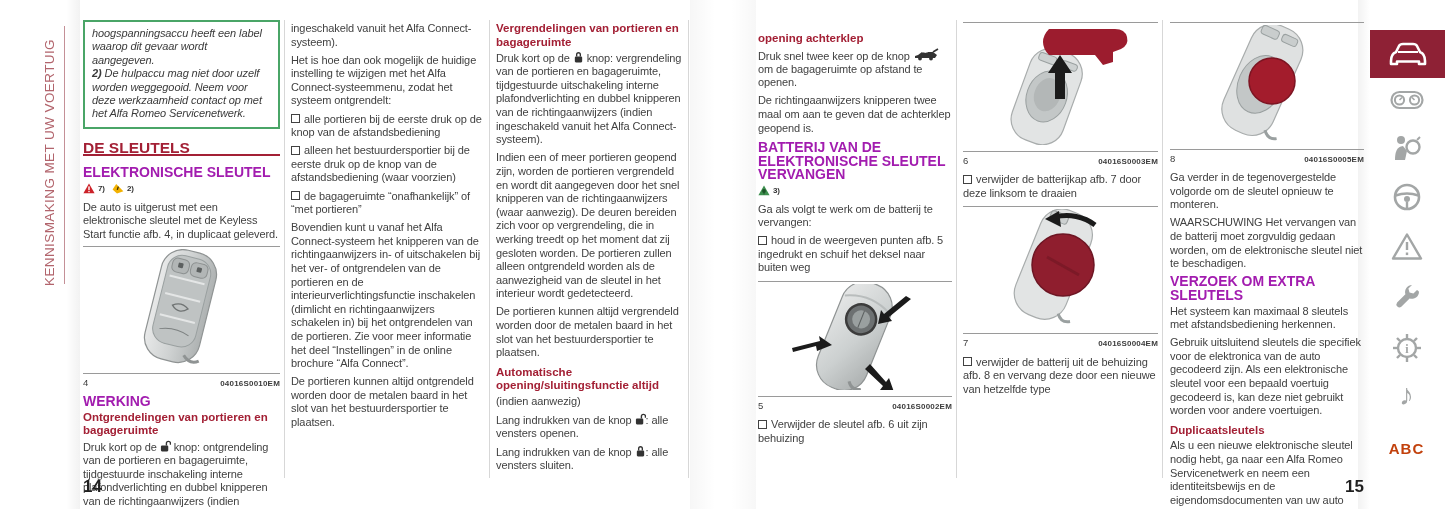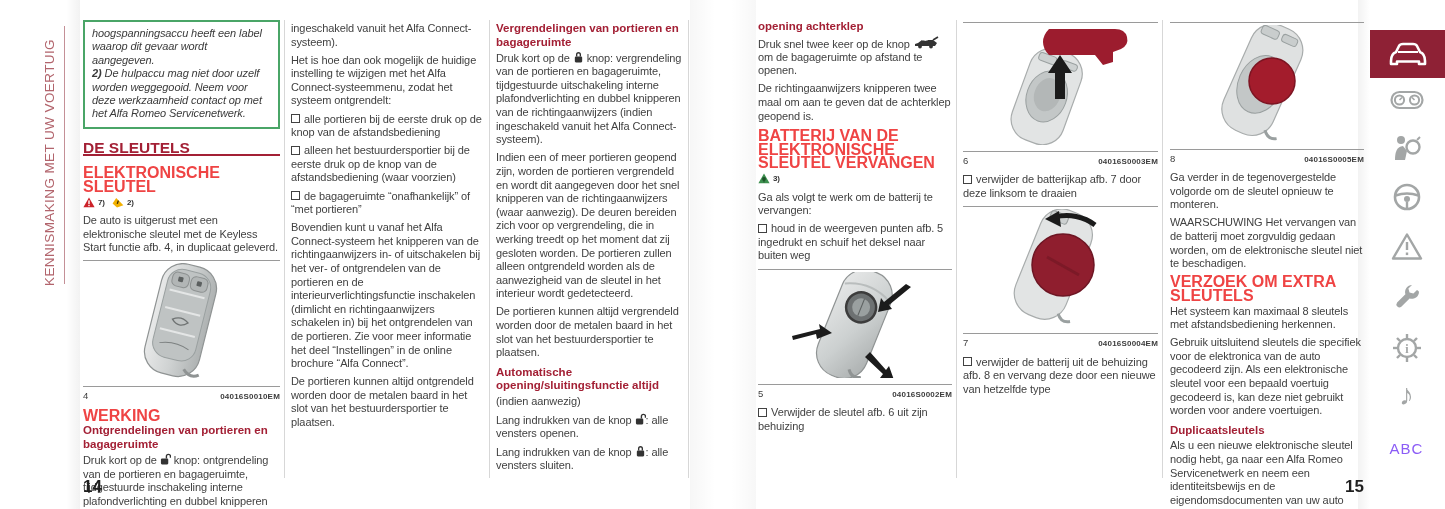--- a/index.html
+++ b/index.html
@@ -16,21 +16,21 @@
     background:linear-gradient(to right,rgba(0,0,0,.035),rgba(0,0,0,0) 38%,rgba(0,0,0,0) 62%,rgba(0,0,0,.03));}
   .page-edge-r{position:absolute;left:1358px;top:0;width:12px;height:509px;
     background:linear-gradient(to right,rgba(0,0,0,.05),rgba(0,0,0,0));}
   
   .vdiv{position:absolute;top:20px;height:458px;width:1px;background:#d7d7d7;}
   
   .col{position:absolute;font-size:11px;line-height:13.6px;letter-spacing:-.1px;}
   .col p{margin:0 0 4.5px 0;}
   .h-main{margin:0 0 10px 0;font-size:15.5px;font-weight:bold;color:#a32035;
           border-bottom:2px solid #a32035;letter-spacing:0;}
-  .h-caps{margin:0 0 2px 0;font-size:16px;font-weight:bold;color:#ef4444;letter-spacing:0;}
+  .h-caps{margin:0 0 2px 0;font-size:14px;font-weight:bold;color:#a21caf;letter-spacing:0;}
   .h-red{margin:0 0 2px 0;font-size:11.5px;font-weight:bold;color:#a32035;letter-spacing:0;}
   
   .notebox{border:2px solid #4aa567;padding:5px 6px 6px 7px;margin-bottom:12px;
            font-style:italic;color:#3a3a3a;line-height:13.4px;}
   .notebox b{font-style:italic;}
   
   .warnrow{display:flex;align-items:center;gap:3px;margin:2px 0 5px 0;}
   .ref{font-size:8px;font-weight:bold;color:#333;margin-right:4px;}
   
   .sq{display:inline-block;width:7px;height:7px;border:1.5px solid #414141;
@@ -43,21 +43,21 @@
   .fig-num{font-size:9.5px;color:#3c3c3c;}
   .fig-code{font-size:8px;font-weight:bold;color:#3c3c3c;letter-spacing:.2px;}
   .ic-inline{vertical-align:-1.5px;}
   
   .pnum{position:absolute;top:477px;font-size:17px;font-weight:bold;color:#1f1f1f;}
   
   .right-rail{position:absolute;left:1368px;top:0;width:77px;height:509px;}
   .nav-tab{position:absolute;left:2px;right:0;top:30px;height:48px;background:#8e2135;
            display:flex;align-items:center;justify-content:center;}
   .railicon{position:absolute;left:0;right:0;display:flex;align-items:center;justify-content:center;}
-  .abc{font-size:15px;font-weight:normal;color:#8b5cf6;letter-spacing:1px;text-align:center;}
+  .abc{font-size:15px;font-weight:bold;color:#c2410c;letter-spacing:1px;text-align:center;}
   .noteglyph{font-size:30px;color:#a3a6a6;line-height:1;}
 </style>
 </head>
 <body>
 
 <div class="stage">
 
   <div class="rail-title">KENNISMAKING MET UW VOERTUIG</div>
   <div class="rail-underline"></div>
   <div class="page-edge-l"></div>
@@ -153,21 +153,21 @@
     <p><span>Lang indrukken van de knop </span><svg class="ic-inline" width="11" height="12" viewBox="0 0 12 13">
           <rect x="1" y="6" width="8" height="6.4" rx="1.2" fill="#333"></rect>
           <path d="M7 6V3.6a2.2 2.2 0 0 1 4.4 0V5" fill="none" stroke="#333" stroke-width="1.5"></path>
         </svg><span>: alle vensters openen.</span></p>
     <p><span>Lang indrukken van de knop </span><svg class="ic-inline" width="11" height="12" viewBox="0 0 12 13">
           <rect x="2" y="6" width="8" height="6.4" rx="1.2" fill="#333"></rect>
           <path d="M4 6V3.8a2 2 0 0 1 4 0V6" fill="none" stroke="#333" stroke-width="1.5"></path>
         </svg><span>: alle vensters sluiten.</span></p>
   </section>
 
-  <section class="col" style="left:758px;top:20px;width:194px">
+  <section class="col" style="left:758px;top:32px;width:194px">
     <h3 class="h-red">opening achterklep</h3>
     <p><span>Druk snel twee keer op de knop </span><svg class="ic-inline" width="27" height="13" viewBox="0 0 27 13">
           <path d="M2 10h20l2-3-4-3H9L5 7 2 8z" fill="#333"></path>
           <path d="M20 4 25 1" stroke="#333" stroke-width="1.6"></path>
           <circle cx="7" cy="10.6" r="1.9" fill="#333"></circle>
           <circle cx="18" cy="10.6" r="1.9" fill="#333"></circle>
           <text x="12" y="4.6" font-size="5" font-weight="bold" fill="#fff" text-anchor="middle">x2</text>
         </svg><span> om de bagageruimte op afstand te openen.</span></p>
     <p>De richtingaanwijzers knipperen twee maal om aan te geven dat de achterklep geopend is.</p>
     <h2 class="h-caps" style="margin-top:6px">BATTERIJ VAN DE ELEKTRONISCHE SLEUTEL VERVANGEN</h2>

